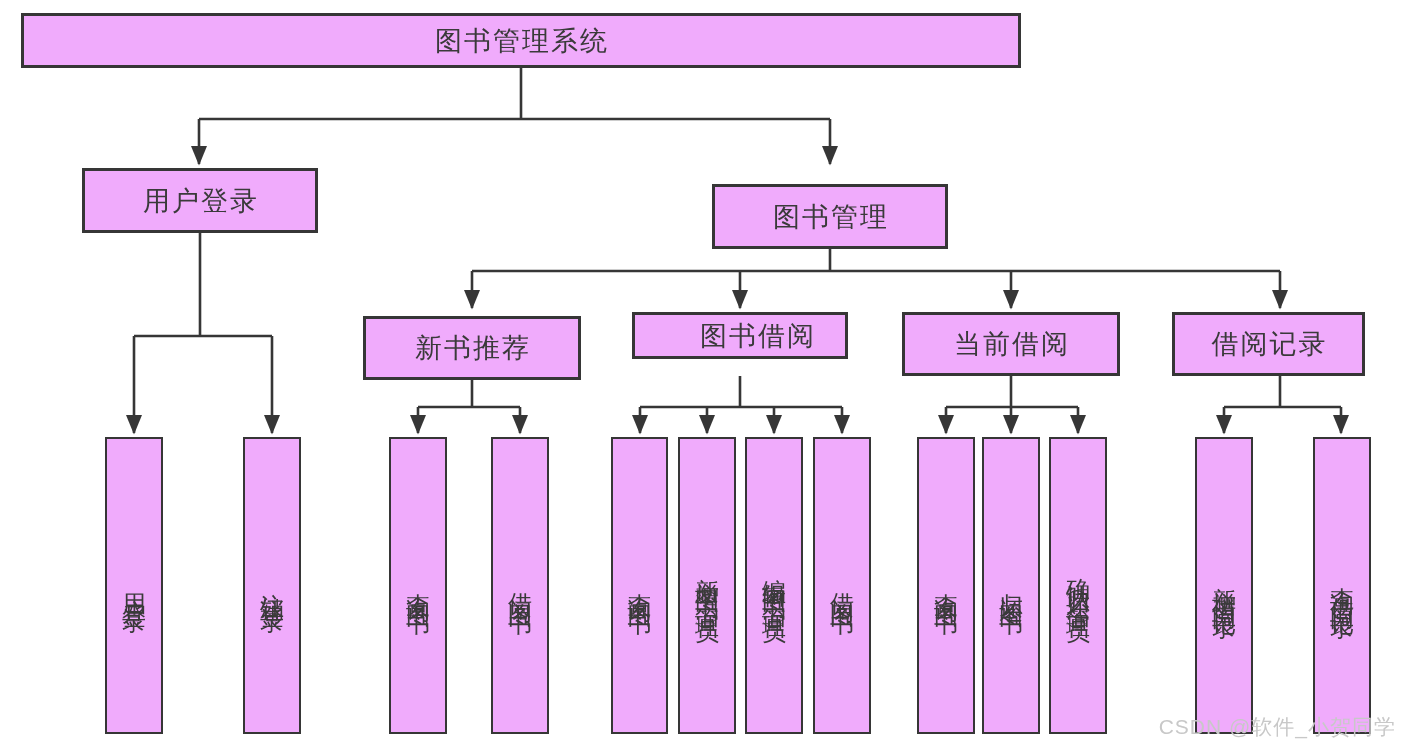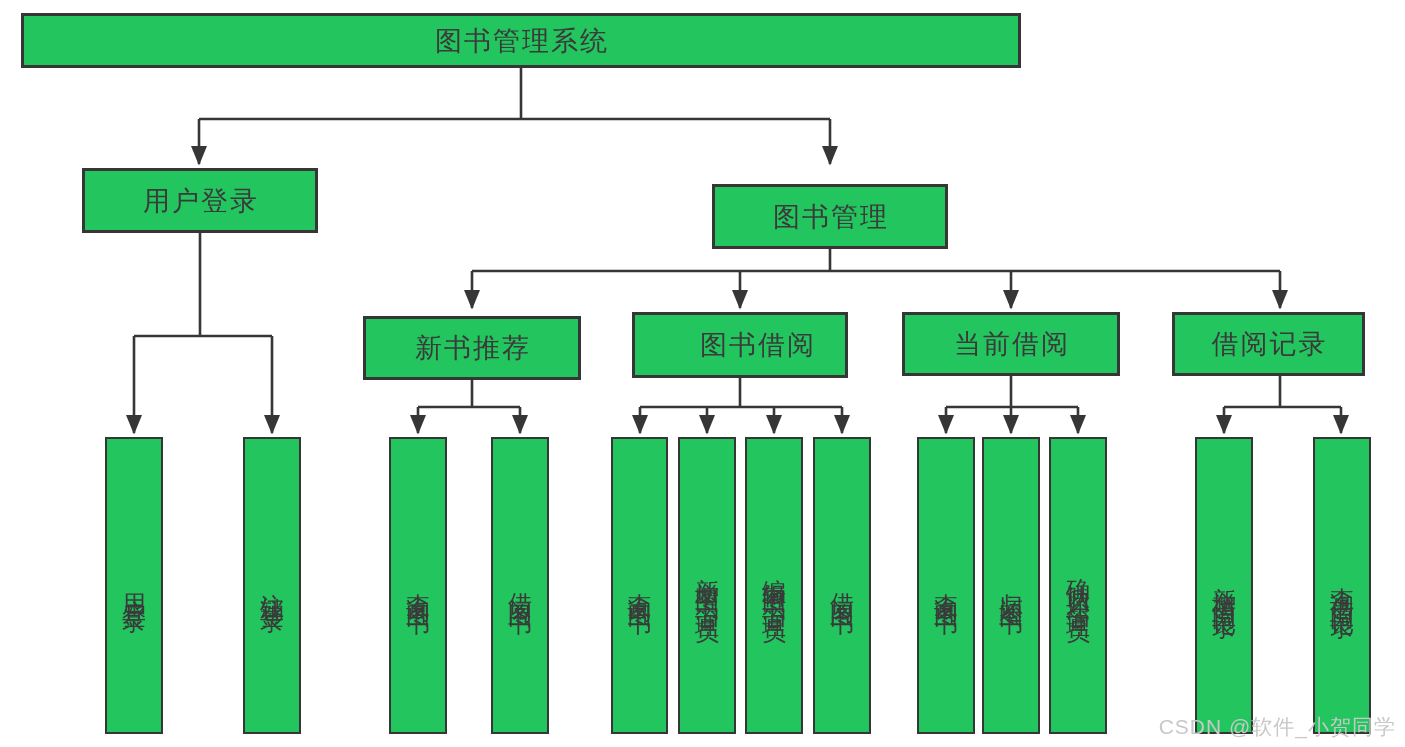--- a/index.html
+++ b/index.html
@@ -13,21 +13,21 @@
     overflow: hidden;
   }
   svg.wires {
     position: absolute;
     left: 0; top: 0;
     width: 1405px; height: 747px;
   }
   .node {
     position: absolute;
     box-sizing: border-box;
-    background: #22c55e;
+    background: #f0abfc;
     border: 3px solid #363636;
     display: flex;
     align-items: center;
     justify-content: center;
   }
   .h-box { font-size: 27px; letter-spacing: 2px; white-space: nowrap; }
   .h-box span { transform: translateX(1px); }
   .leaf { border-width: 2.5px; }
   .leaf span {
     writing-mode: vertical-rl;
@@ -118,21 +118,21 @@
   <div class="node h-box" style="left:82px; top:168px; width:236px; height:65px;">
     <span>用户登录</span>
   </div>
   <div class="node h-box" style="left:712px; top:168px; width:236px; height:65px;margin-top:16px;">
     <span>图书管理</span>
   </div>
 
   <div class="node h-box" style="left:363px; top:316px; width:218px; height:64px;">
     <span>新书推荐</span>
   </div>
-  <div class="node h-box" style="left:632px; top:312px; width:216px; height:66px;padding-left:34px;">
+  <div class="node h-box" style="left:632px; top:312px; width:216px; height:47px;padding-left:34px;">
     <span>图书借阅</span>
   </div>
   <div class="node h-box" style="left:902px; top:312px; width:218px; height:64px;text-align:center;">
     <span>当前借阅</span>
   </div>
   <div class="node h-box" style="left:1172px; top:312px; width:193px; height:64px;">
     <span>借阅记录</span>
   </div>
 
   <div class="node leaf" style="left:105px; top:437px; width:58px; height:297px;">

